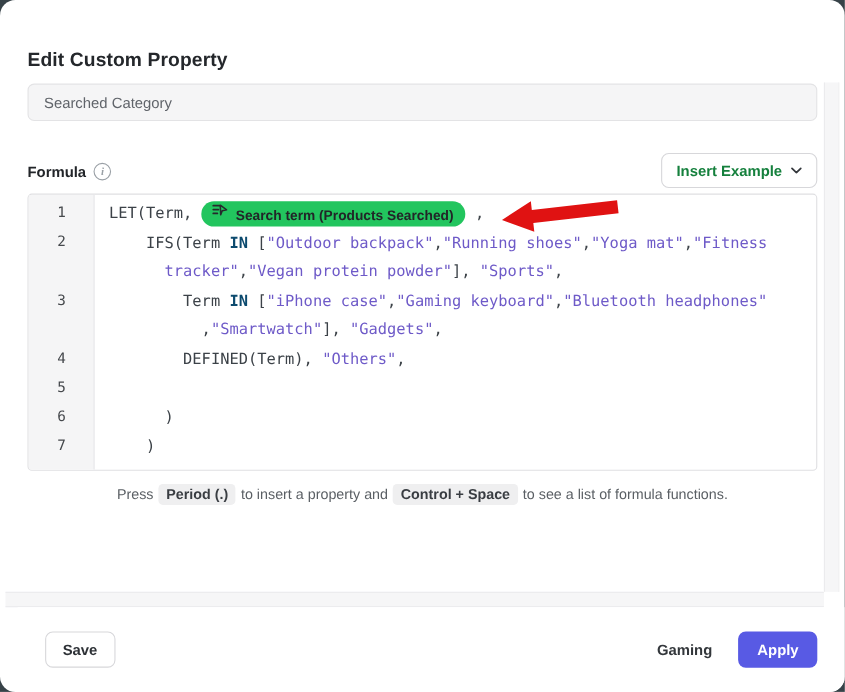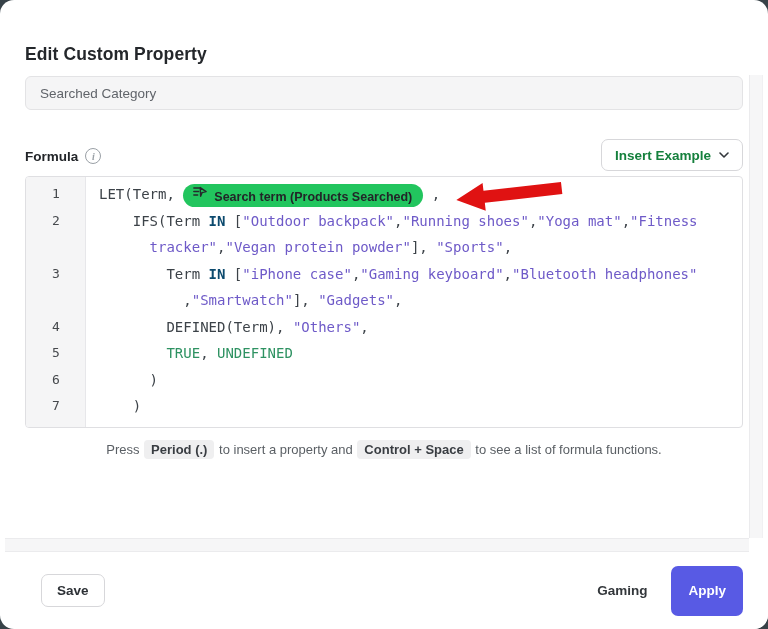--- a/index.html
+++ b/index.html
@@ -126,21 +126,21 @@
     font-size: 13.5px; font-weight: 600; color: #2d3136;
     cursor: pointer;
   }
   .cancel-btn {
     background: none; border: none; margin-right: 24px;
     font-family: "Liberation Sans", sans-serif;
     font-size: 13.5px; font-weight: 600; color: #33373b;
     cursor: pointer;
   }
   .apply-btn {
-    height: 50px; padding: 0 17px;
+    height: 33px; padding: 0 17px;
     background: #585ae4; border: none; border-radius: 7px;
     font-family: "Liberation Sans", sans-serif;
     font-size: 13.5px; font-weight: 600; color: #ffffff;
     cursor: pointer;
   }
 </style>
 </head>
 <body>
 
 <div class="dialog">
@@ -191,21 +191,20 @@
           <div class="crow">
             <span class="ln"></span>
             <span class="ccode"><span class="c-plain">          ,</span><span class="c-str">"Smartwatch"</span><span class="c-plain">], </span><span class="c-str">"Gadgets"</span><span class="c-plain">,</span></span>
           </div>
           <div class="crow">
             <span class="ln">4</span>
             <span class="ccode"><span class="c-plain">        DEFINED(Term), </span><span class="c-str">"Others"</span><span class="c-plain">,</span></span>
           </div>
           <div class="crow">
             <span class="ln">5</span>
-            <span class="ccode"><span class="c-plain">        </span><span class="c-const">TRUE</span><span class="c-plain">, </span><span class="c-const">UNDEFINED</span></span>
           </div>
           <div class="crow">
             <span class="ln">6</span>
             <span class="ccode"><span class="c-plain">      )</span></span>
           </div>
           <div class="crow">
             <span class="ln">7</span>
             <span class="ccode"><span class="c-plain">    )</span></span>
           </div>
         </div>

